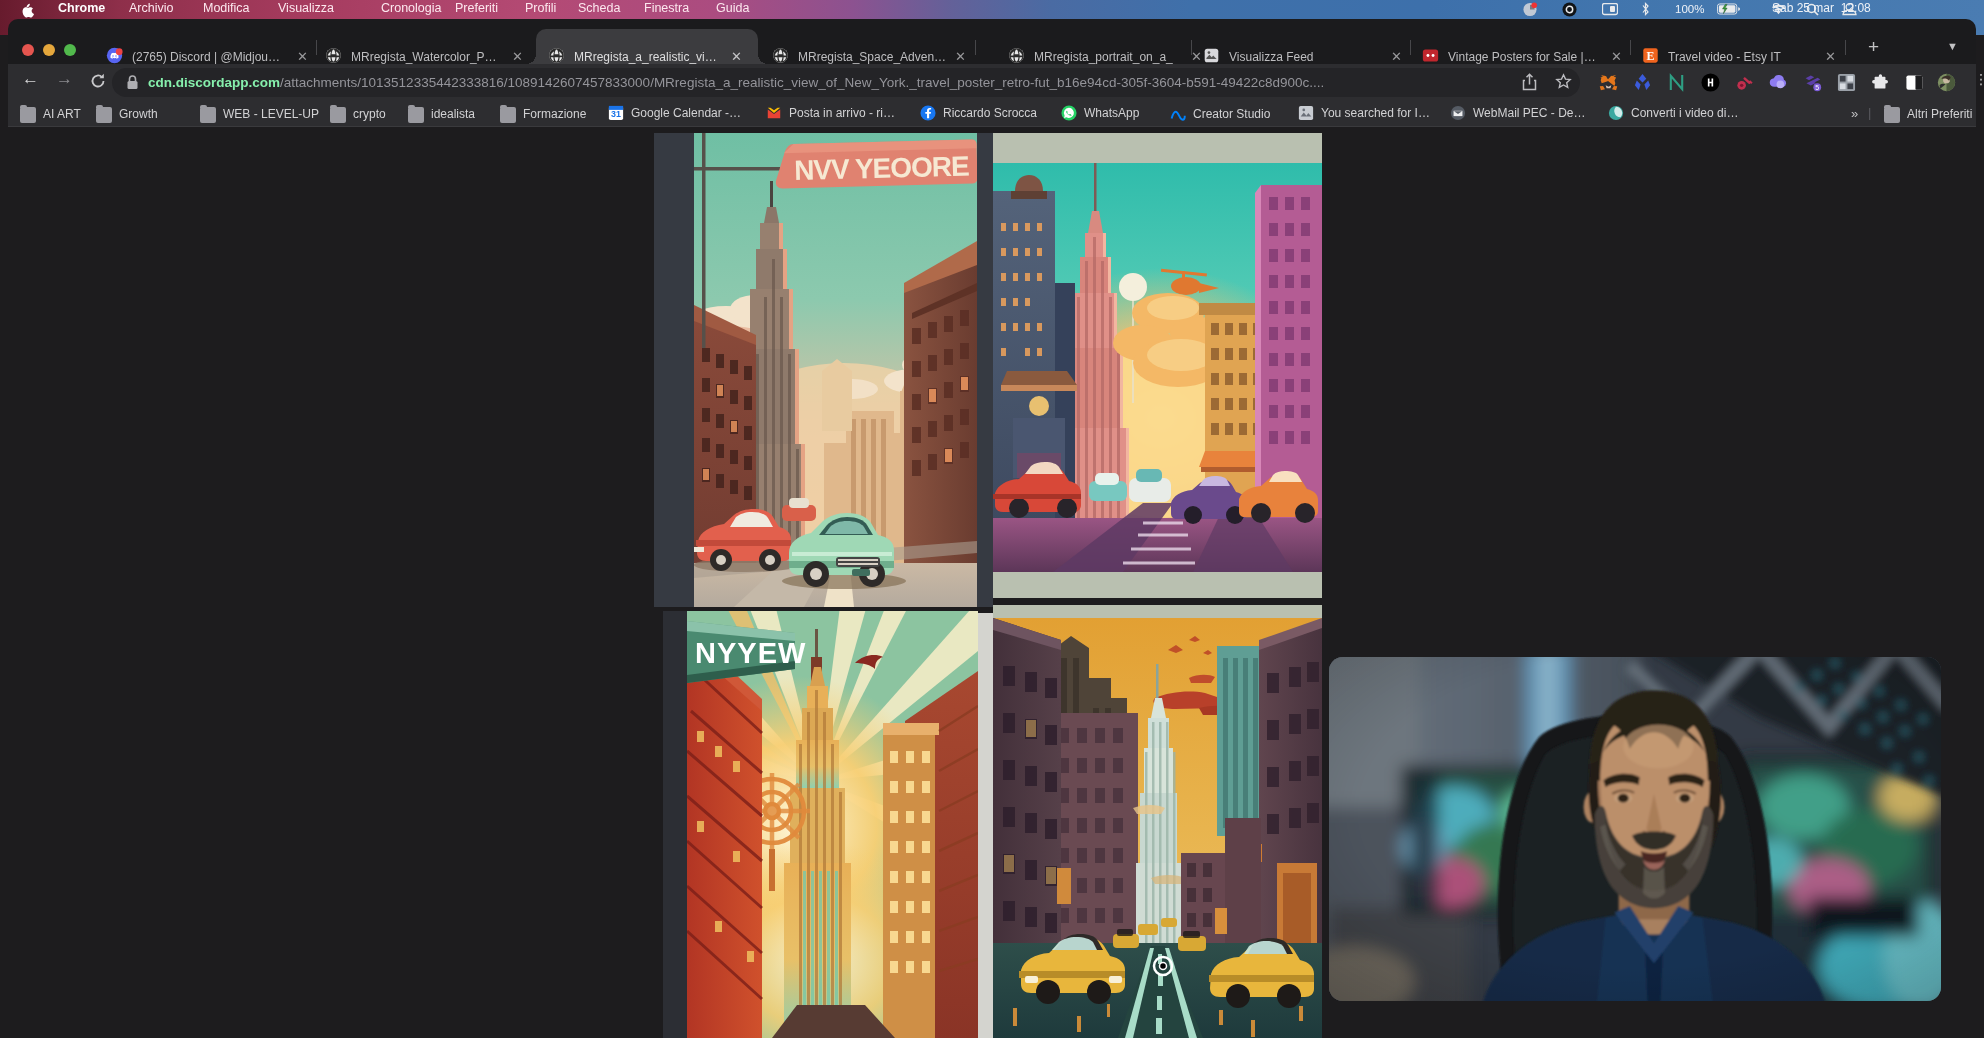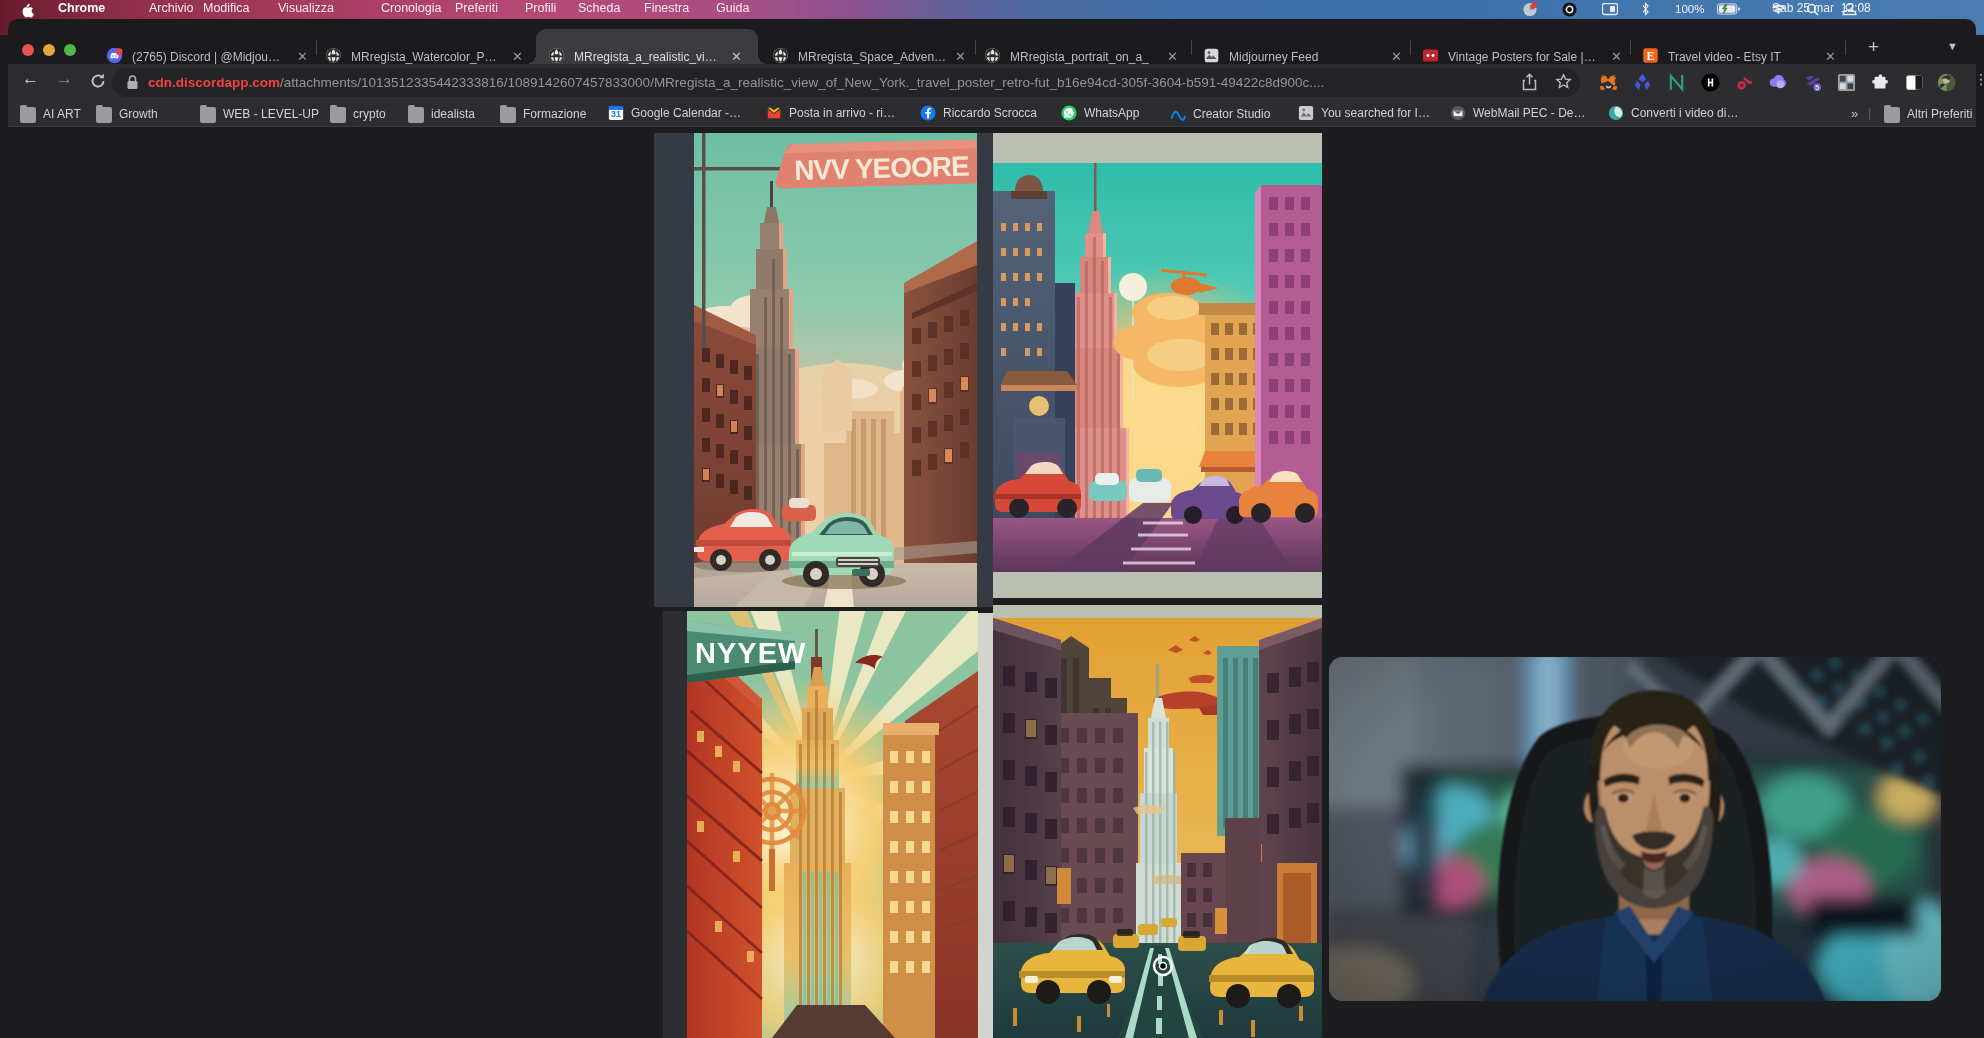--- a/index.html
+++ b/index.html
@@ -22,21 +22,21 @@
 .tabsep{position:absolute;top:40px;width:1px;height:15px;background:#47474a}
 #activetab{position:absolute;left:536px;top:29px;width:222px;height:35px;background:#3c3c3f;border-radius:10px 10px 0 0}
 .curveL,.curveR{position:absolute;top:54px;width:10px;height:10px;background:#3c3c3f}
 .curveL{left:526px;-webkit-mask:radial-gradient(circle 10px at 0 0,transparent 10px,#000 10px);mask:radial-gradient(circle 10px at 0 0,transparent 10px,#000 10px)}
 .curveR{left:758px;-webkit-mask:radial-gradient(circle 10px at 10px 0,transparent 10px,#000 10px);mask:radial-gradient(circle 10px at 10px 0,transparent 10px,#000 10px)}
 
 #toolbar{position:absolute;left:8px;top:64px;width:1968px;height:37px;background:#2d2d30}
 #omnibox{position:absolute;left:104px;top:4px;width:1468px;height:29px;background:#242427;border-radius:15px}
 .navic{position:absolute;top:5px;font-size:17px;color:#c9c9cb}
 #urltext{position:absolute;left:140px;top:11px;font-size:13.5px;white-space:nowrap;overflow:hidden;width:1300px}
-#urltext .dom{color:#ef4444;font-weight:bold}
+#urltext .dom{color:#86efac;font-weight:bold}
 #urltext .path{color:#94949a}
 .ext{position:absolute;top:9px;width:19px;height:19px;border-radius:4px}
 
 #bookmarks{position:absolute;left:8px;top:101px;width:1968px;height:26px;background:#2d2d30;border-bottom:1px solid #3a3a3d}
 .bm{position:absolute;top:4px;display:flex;align-items:center;font-size:12px;color:#d2d2d4;white-space:nowrap}
 .bm .ic{width:16px;height:16px;margin-right:7px;flex:0 0 auto}
 .folder{width:16px;height:12px;background:#9a9aa0;border-radius:2px;position:relative;margin-top:2px}
 .folder:before{content:"";position:absolute;left:0;top:-2px;width:7px;height:3px;background:#9a9aa0;border-radius:2px 2px 0 0}
 
 #content{position:absolute;left:0;top:128px;width:1984px;height:910px;background:#1d1c1e}
@@ -47,21 +47,21 @@
 
   <div id="menubar">
     <span class="mitem" style="left:20px;font-size:13px"></span>
     <svg class="abs" style="left:20px;top:2.5px" width="14" height="15" viewBox="0 0 14 15">
         <g fill="#fff">
           <path d="M9.8 0.8c.1.9-.3 1.8-.8 2.4-.6.7-1.5 1.2-2.4 1.1-.1-.9.4-1.8.9-2.4C8.1 1.2 9.1.8 9.8.8z"></path>
           <path d="M11.6 8c0-1.6 1.3-2.4 1.4-2.5-.8-1.1-2-1.3-2.4-1.3-1-.1-2 .6-2.5.6-.5 0-1.3-.6-2.2-.6-1.1 0-2.2.7-2.8 1.7-1.2 2.1-.3 5.2.9 6.9.6.8 1.3 1.7 2.2 1.7.9 0 1.2-.6 2.3-.6s1.4.6 2.3.6c1 0 1.6-.8 2.2-1.6.7-1 1-1.9 1-2-.1 0-2.4-.9-2.4-2.9z"></path>
         </g>
       </svg>
     <span class="mitem bold" style="left:58px">Chrome</span>
-    <span class="mitem" style="left:149px">Archivio</span>
+    <span class="mitem" style="left:129px">Archivio</span>
     <span class="mitem" style="left:203px">Modifica</span>
     <span class="mitem" style="left:278px">Visualizza</span>
     <span class="mitem" style="left:381px">Cronologia</span>
     <span class="mitem" style="left:455px">Preferiti</span>
     <span class="mitem" style="left:525px">Profili</span>
     <span class="mitem" style="left:578px">Scheda</span>
     <span class="mitem" style="left:644px">Finestra</span>
     <span class="mitem" style="left:716px">Guida</span>
 
     <svg class="abs" style="left:1522px;top:2px" width="16" height="15" viewBox="0 0 16 16">
@@ -142,37 +142,37 @@
     <div class="tab" style="left:772px;width:200px">
       <svg class="fav" viewBox="0 0 20 20">
           <circle cx="10" cy="10" r="8.6" fill="#e8e8e8"></circle>
           <path fill="#2a2a2a" d="M10 1.4a8.6 8.6 0 1 0 0 17.2A8.6 8.6 0 0 0 10 1.4zm6.8 8.6h-3.1a13 13 0 0 0-1-4.9 7.1 7.1 0 0 1 4.1 4.9zM10 17.2c-.9 0-2-2-2.3-5.2h4.6c-.3 3.2-1.4 5.2-2.3 5.2zm-2.3-8.7C8 5.3 9.1 3 10 3s2 2.3 2.3 5.5zM7.3 5.1a13 13 0 0 0-1 4.9H3.2a7.1 7.1 0 0 1 4.1-4.9zM3.2 12h3.1c.1 1.8.4 3.5 1 4.9A7.1 7.1 0 0 1 3.2 12zm9.5 4.9c.6-1.4.9-3.1 1-4.9h3.1a7.1 7.1 0 0 1-4.1 4.9z"></path>
         </svg>
       <span>MRregista_Space_Adven…</span>
         <span class="x" style="position:absolute;right:6px">✕</span>
     </div>
     <div class="tabsep" style="left:975px"></div>
 
-    <div class="tab" style="left:984px;width:200px">
+    <div class="tab" style="left:1008px;width:200px">
       <svg class="fav" viewBox="0 0 20 20">
           <circle cx="10" cy="10" r="8.6" fill="#e8e8e8"></circle>
           <path fill="#2a2a2a" d="M10 1.4a8.6 8.6 0 1 0 0 17.2A8.6 8.6 0 0 0 10 1.4zm6.8 8.6h-3.1a13 13 0 0 0-1-4.9 7.1 7.1 0 0 1 4.1 4.9zM10 17.2c-.9 0-2-2-2.3-5.2h4.6c-.3 3.2-1.4 5.2-2.3 5.2zm-2.3-8.7C8 5.3 9.1 3 10 3s2 2.3 2.3 5.5zM7.3 5.1a13 13 0 0 0-1 4.9H3.2a7.1 7.1 0 0 1 4.1-4.9zM3.2 12h3.1c.1 1.8.4 3.5 1 4.9A7.1 7.1 0 0 1 3.2 12zm9.5 4.9c.6-1.4.9-3.1 1-4.9h3.1a7.1 7.1 0 0 1-4.1 4.9z"></path>
         </svg>
       <span>MRregista_portrait_on_a_</span>
         <span class="x" style="position:absolute;right:6px">✕</span>
     </div>
     <div class="tabsep" style="left:1191px"></div>
 
     <div class="tab" style="left:1203px;width:205px">
       <svg class="fav" viewBox="0 0 20 20">
           <rect x="2" y="2" width="16" height="16" rx="3" fill="#d8d8dc"></rect>
           <path fill="#555" d="M4 13l3.5-4 2.8 3.2L12 10l4 4H4z"></path>
           <circle cx="7" cy="6.5" r="1.6" fill="#555"></circle>
         </svg>
-      <span>Midjourney Feed</span>
+      <span>Visualizza Feed</span>
         <span class="x" style="position:absolute;right:6px">✕</span>
     </div>
     <div class="tabsep" style="left:1410px"></div>
 
     <div class="tab" style="left:1422px;width:206px">
       <svg class="fav" viewBox="0 0 20 20">
           <rect x="1" y="3" width="18" height="14" rx="3" fill="#c0262d"></rect>
           <circle cx="7" cy="10" r="1.7" fill="#fff"></circle>
           <circle cx="13" cy="10" r="1.7" fill="#fff"></circle>
         </svg>

